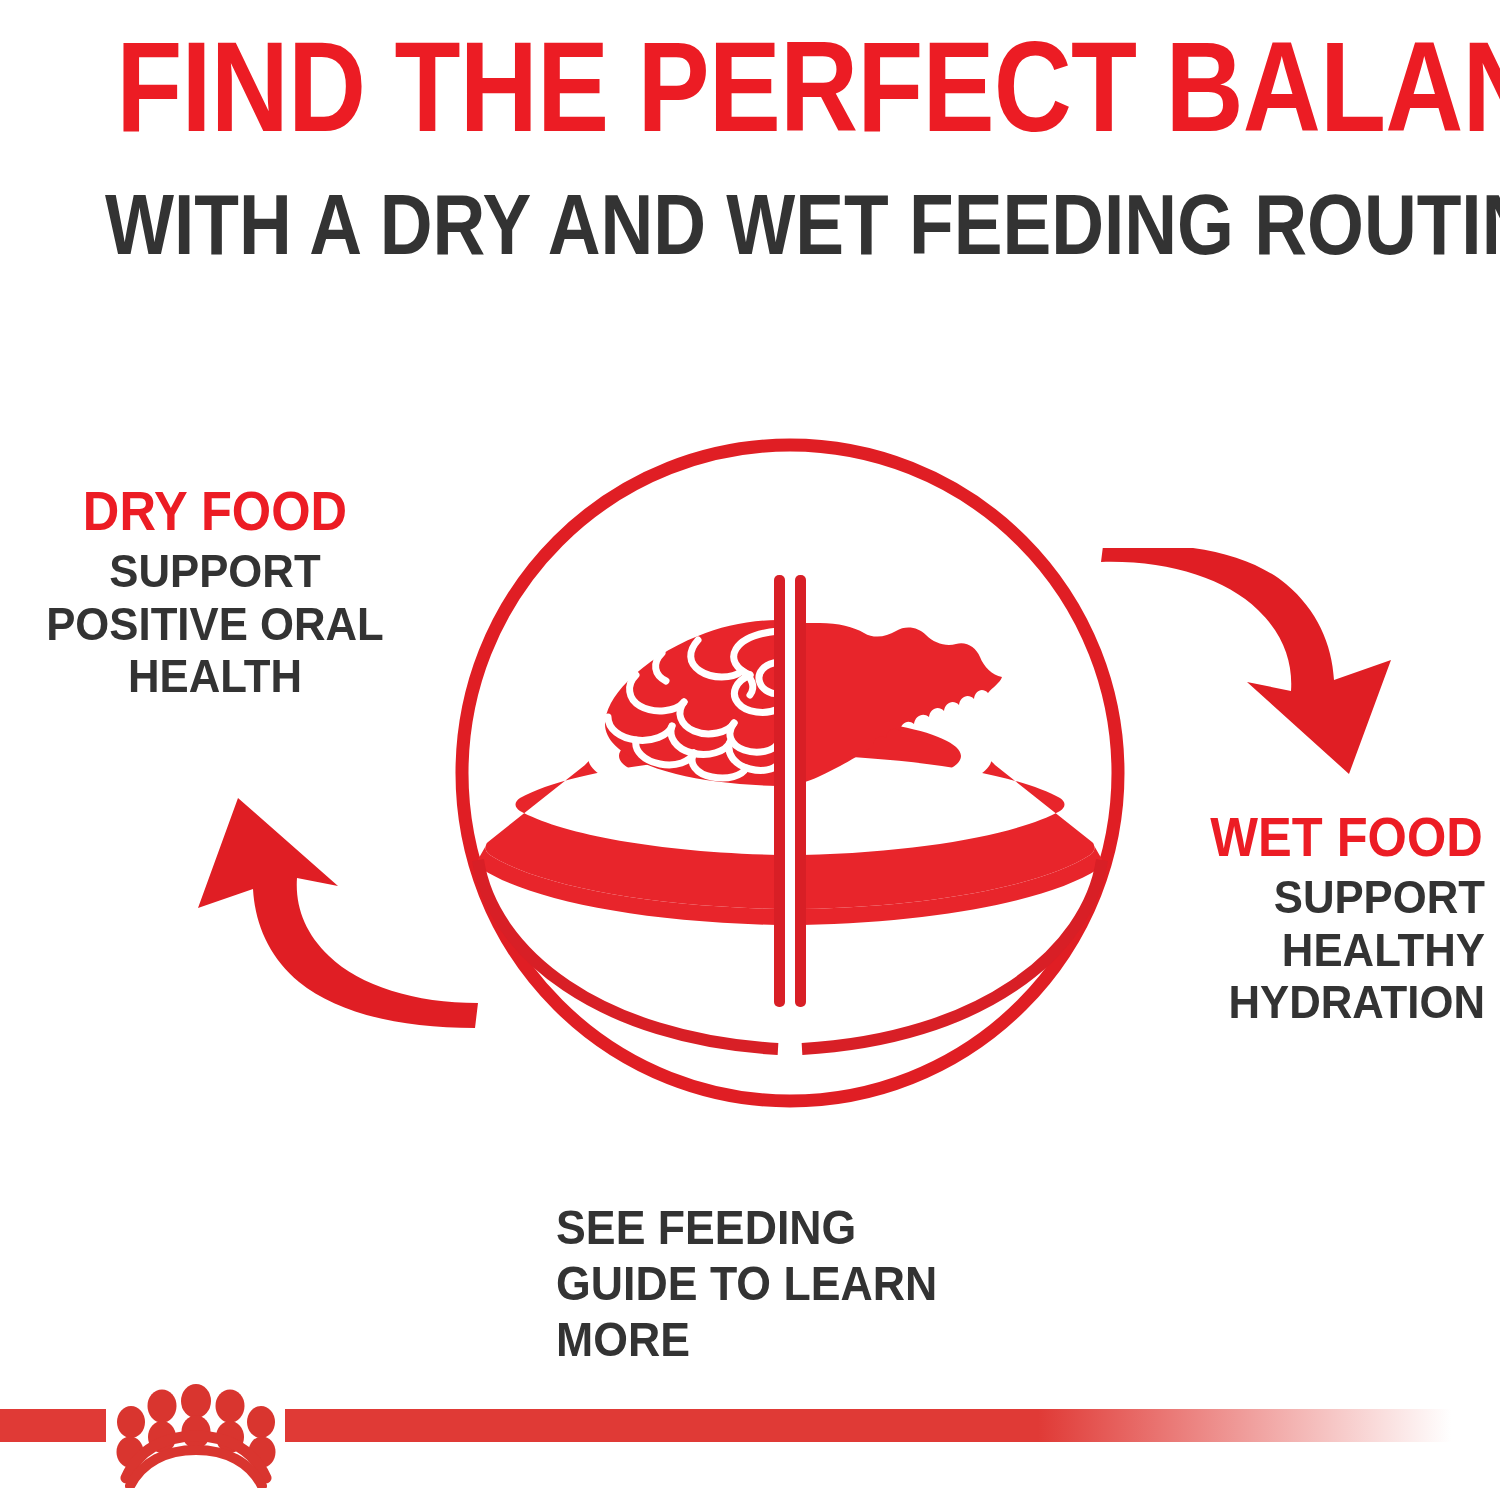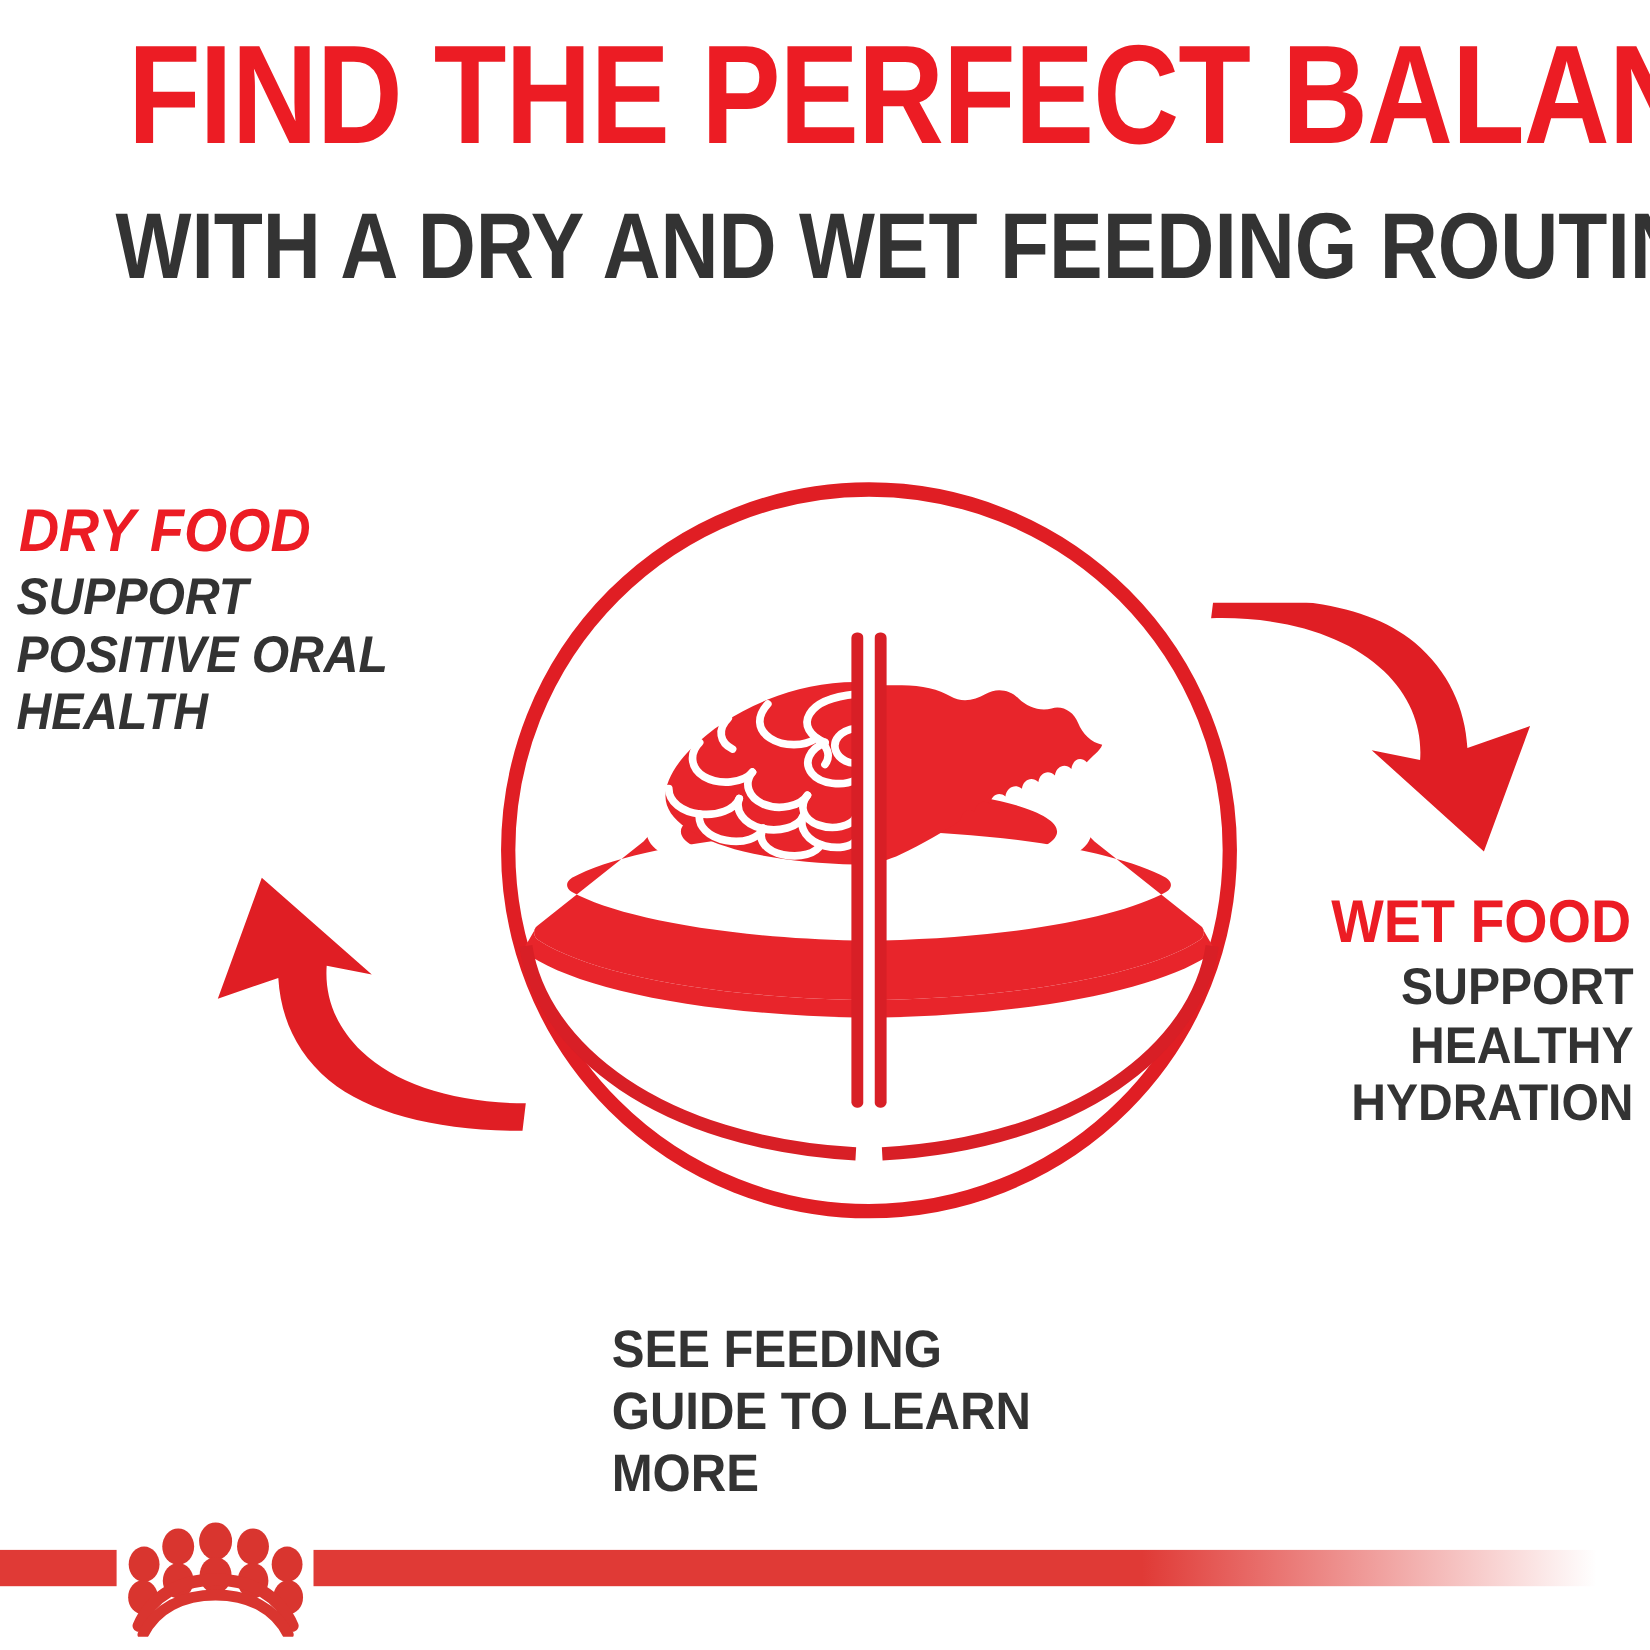--- a/index.html
+++ b/index.html
@@ -64,23 +64,23 @@
     color: #333333;
     font-weight: bold;
     font-size: 47px;
     line-height: 1.12;
     letter-spacing: 0px;
     transform: scaleX(0.93);
   }
 
   #callout-dry {
     left: 0px;
-    top: 455px;
+    top: 484px;
     width: 430px;
-    font-style: italic;
+    text-align: center;
   }
   #callout-dry .kicker { transform-origin: 50% 0; }
   #callout-dry .body { transform-origin: 50% 0; margin-top: 6px; }
 
   #callout-wet {
     left: 1072px;
     top: 810px;
     width: 428px;
     text-align: right;
   }

